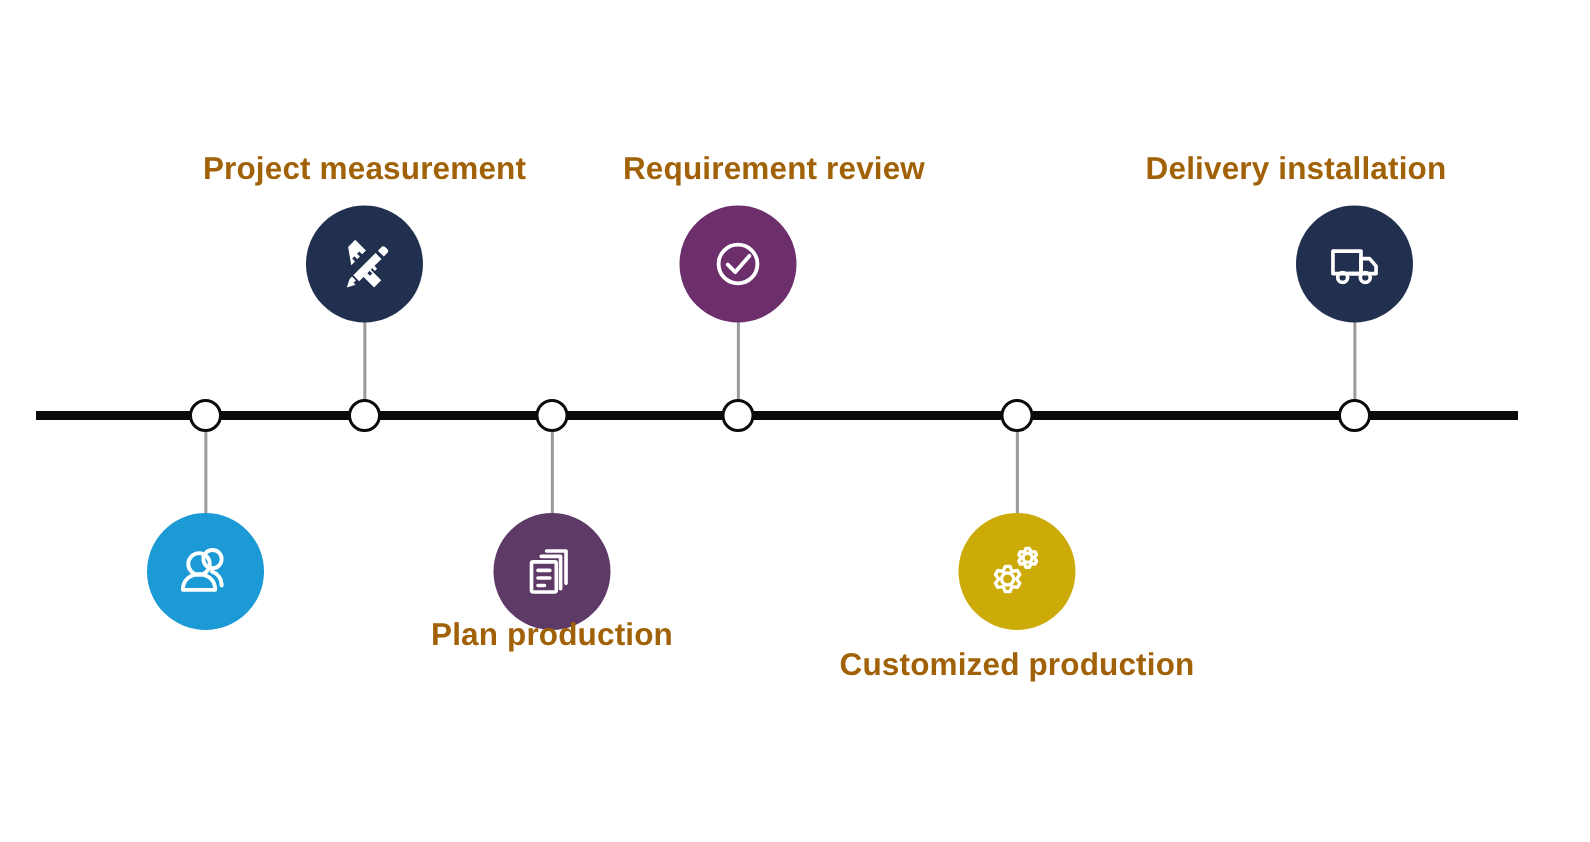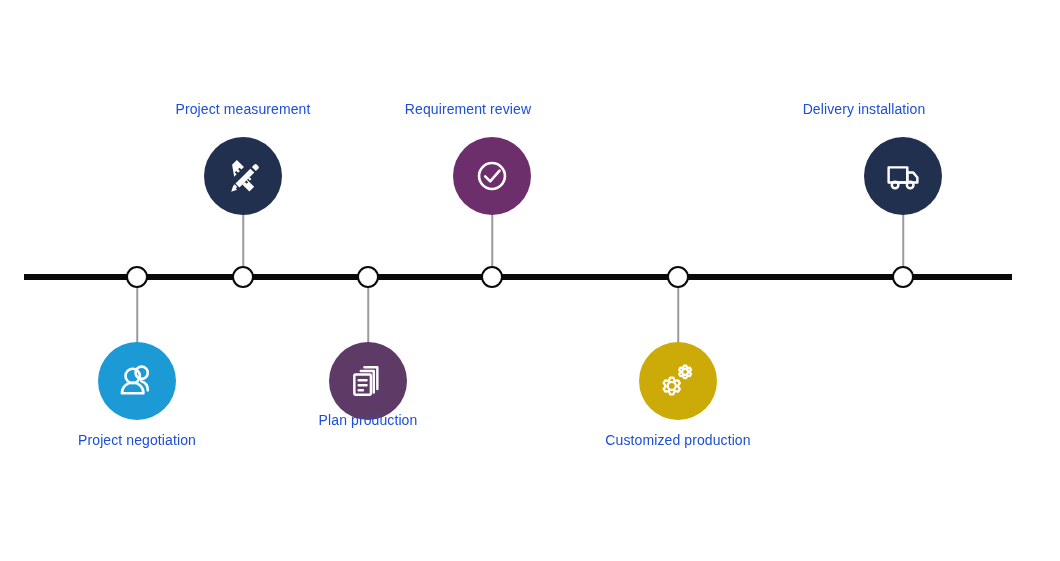--- a/index.html
+++ b/index.html
@@ -67,23 +67,23 @@
     width: 46px;
     height: 46px;
     display: block;
   }
 
   
   .node-label {
     position: absolute;
     transform: translateX(-50%);
     white-space: nowrap;
-    font-size: 14px;
-    font-weight: 400;
-    color: #1d4ed8;
+    font-size: 21px;
+    font-weight: 700;
+    color: #a16207;
     letter-spacing: 0.1px;
     z-index: 5;
   }
 </style>
 </head>
 <body>
 
 <div id="canvas">
 
   <div class="timeline-axis"></div>
@@ -93,21 +93,20 @@
   <div class="node-bubble" style="left:137px; top:381px; background:#1b9ad6;">
     <span>
       <svg viewBox="0 0 64 64" fill="none" stroke="#ffffff" stroke-width="3.6" stroke-linecap="round" stroke-linejoin="round">
         <circle cx="38.5" cy="20.5" r="8.5"></circle>
         <path d="M47 45c0-7-4.2-11.5-9-12.8"></path>
         <circle cx="26" cy="25" r="10"></circle>
         <path d="M11 49c0-9 6.7-14.5 15-14.5S41 40 41 49z"></path>
       </svg>
     </span>
   </div>
-  <div class="node-label" style="left:137px; top:432px;">Project negotiation</div>
 
   <div class="stem" style="left:243px; top:213px; height:62px;"></div>
   <div class="axis-marker" style="left:243px;"></div>
   <div class="node-bubble" style="left:243px; top:176px; background:#22304f;">
     <span>
       <svg viewBox="0 0 64 64">
         <g fill="#ffffff">
 
           <path d="M18.2 45.8l-2.6 8.1 8.1-2.6-1.9-1.9 2.2-2.2-3.6-3.6-2.2 2.2z"></path>
           <path d="M21.6 42.4l20.6-20.6 5.5 5.5-20.6 20.6z"></path>
@@ -138,21 +137,21 @@
   <div class="stem" style="left:492px; top:213px; height:62px;"></div>
   <div class="axis-marker" style="left:492px;"></div>
   <div class="node-bubble" style="left:492px; top:176px; background:#6d2f6c;">
     <span>
       <svg viewBox="0 0 64 64" fill="none" stroke="#ffffff" stroke-width="3.6" stroke-linecap="round" stroke-linejoin="round">
         <circle cx="32" cy="32" r="18"></circle>
         <path d="M22.5 32.5l7 7 13-15"></path>
       </svg>
     </span>
   </div>
-  <div class="node-label" style="left:468px; top:101px;">Requirement review</div>
+  <div class="node-label" style="left:516px; top:101px;">Requirement review</div>
 
   <div class="stem" style="left:678px; top:283px; height:64px;"></div>
   <div class="axis-marker" style="left:678px;"></div>
   <div class="node-bubble" style="left:678px; top:381px; background:#ccab09;">
     <span>
       <svg viewBox="0 0 64 64" fill="none" stroke="#ffffff" stroke-width="3.1" stroke-linejoin="round" stroke-linecap="round">
 
         <path d="M43.5 10.5l1.4 3.5 3.7-.5 1.6 2.8-2.3 3 2.3 3-1.6 2.8-3.7-.5-1.4 3.5h-3.2l-1.4-3.5-3.7.5-1.6-2.8 2.3-3-2.3-3 1.6-2.8 3.7.5 1.4-3.5z"></path>
         <circle cx="41.9" cy="19.3" r="4.2"></circle>
 

